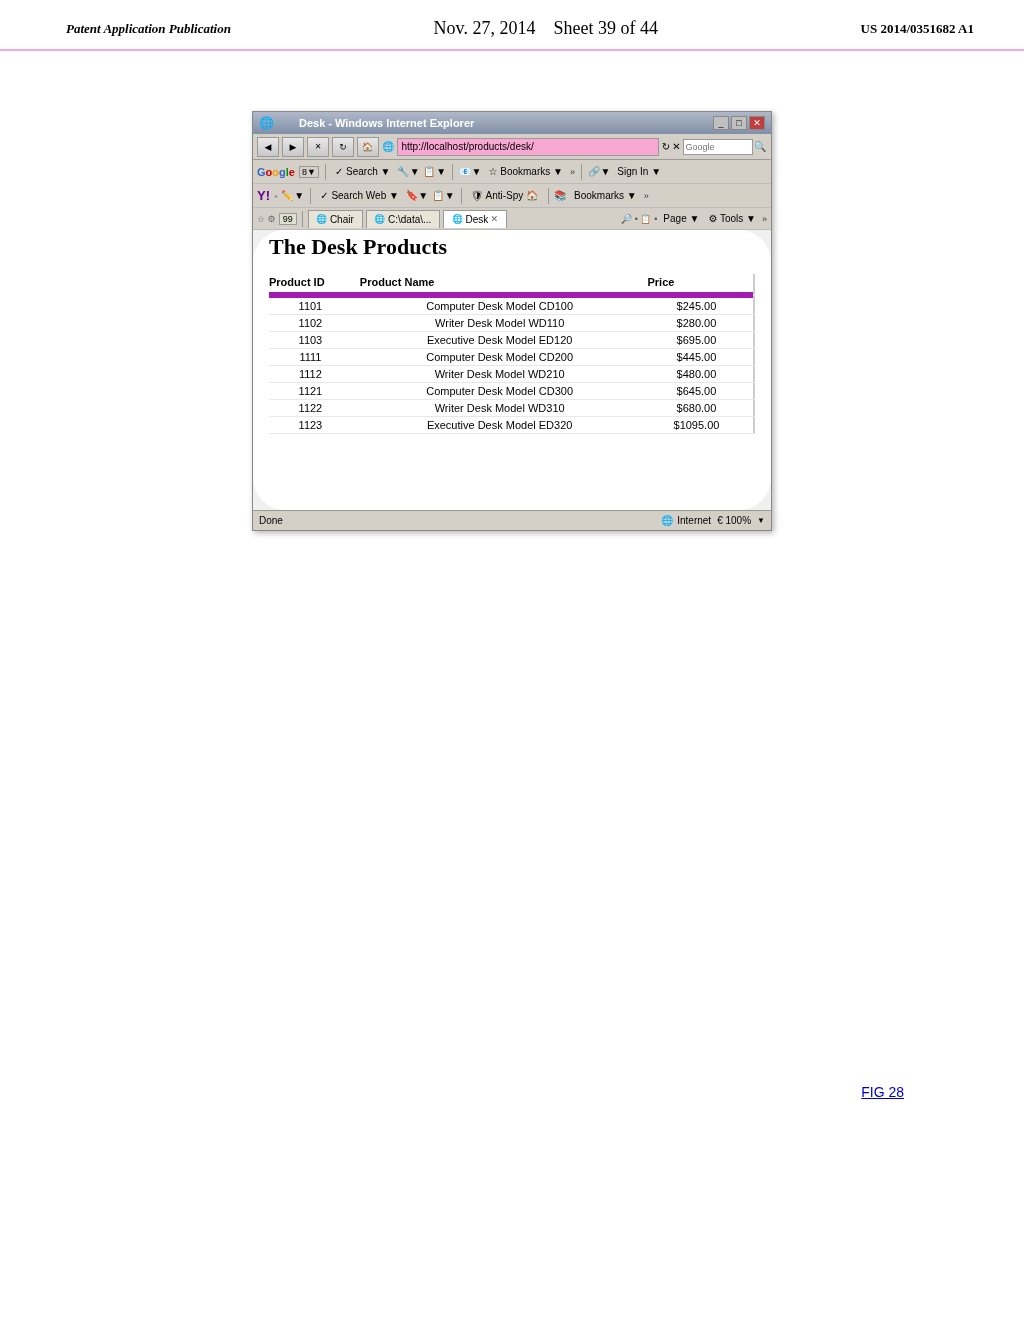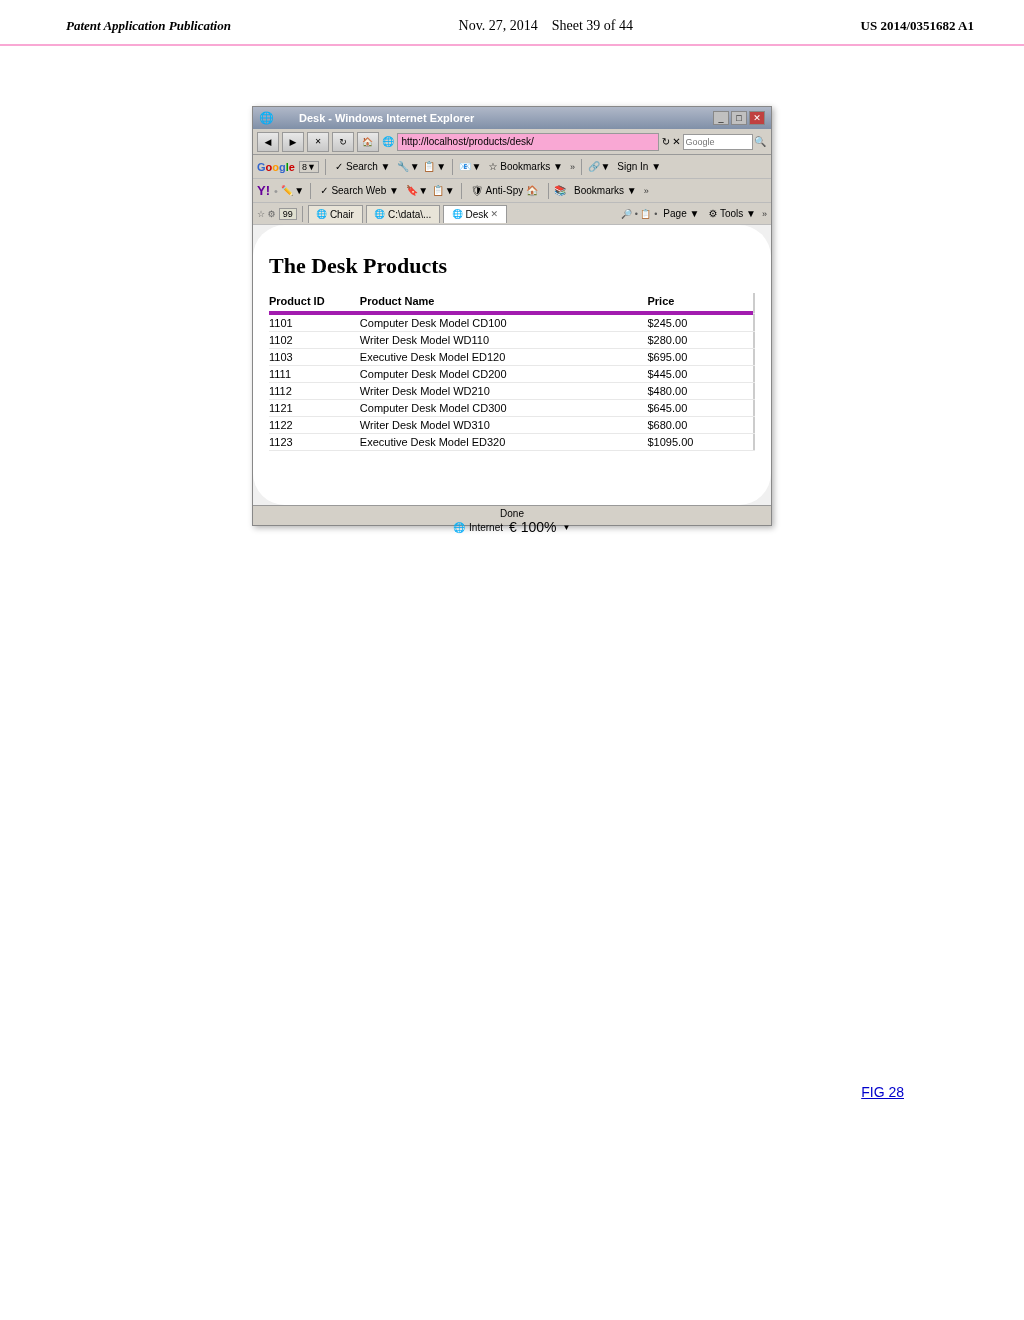--- a/index.html
+++ b/index.html
@@ -20,21 +20,21 @@
       padding: 18px 50px 10px 66px;
       border-bottom: 2px solid #f9a8d4;
       font-family: Liberation Serif, serif;
     }
     .patent-header-left {
       font-size: 13px;
       font-style: italic;
       font-weight: bold;
     }
     .patent-header-center {
-      font-size: 14px;
+      font-size: 18px;
       text-align: left;
     }
     .patent-header-right {
       font-size: 13px;
       font-weight: bold;
     }
 
     
     .main-content {
       padding: 30px 80px;
@@ -174,21 +174,21 @@
       background: #fff;
     }
     .tab-close {
       font-size: 9px;
       color: #666;
     }
 
     
     .browser-content {
       background: #ffffff;
-      padding: 28px 16px;
+      padding: 4px 16px;
       min-height: 280px;
       border-radius: 32px;
     }
 
     .page-title {
       font-size: 22px;
       font-weight: bold;
       font-family: 'Times New Roman', serif;
       margin-bottom: 14px;
       color: #000;
@@ -198,27 +198,28 @@
     .product-table {
       width: 100%;
       border-collapse: collapse;
       font-size: 11px;
       font-family: Arial, sans-serif;
     }
     .product-table th {
       font-weight: bold;
       text-align: left;
       padding: 2px 8px 4px 0;
-      border-bottom: 4px solid #a21caf;
+      border-bottom: 6px solid #a21caf;
       font-size: 11px;
     }
     .product-table td {
       padding: 2px 8px 2px 0;
       font-size: 11px;
       border-bottom: 1px solid #e8e8e8;
+      text-align: center;
     }
     .product-table .col-id {
       width: 60px;
     }
     .product-table .col-name {
       width: 190px;
     }
     .product-table .col-price {
       width: 70px;
     }
@@ -232,38 +233,37 @@
     .browser-statusbar {
       background: #d4d0c8;
       border-top: 1px solid #999;
       padding: 2px 6px;
       display: flex;
       align-items: center;
       justify-content: space-between;
       height: 20px;
       font-size: 10px;
       font-family: Arial;
-      flex-direction: column;
     }
     .status-left {
       color: #000;
     }
     .status-right {
       display: flex;
       align-items: center;
       gap: 6px;
     }
     .status-internet {
       display: flex;
       align-items: center;
       gap: 3px;
       font-size: 10px;
     }
     .status-zoom {
-      font-size: 14px;
+      font-size: 10px;
     }
 
     
     .figure-label {
       position: absolute;
       bottom: 220px;
       right: 120px;
       font-size: 14px;
       font-family: Arial, sans-serif;
       color: #0000cc;

